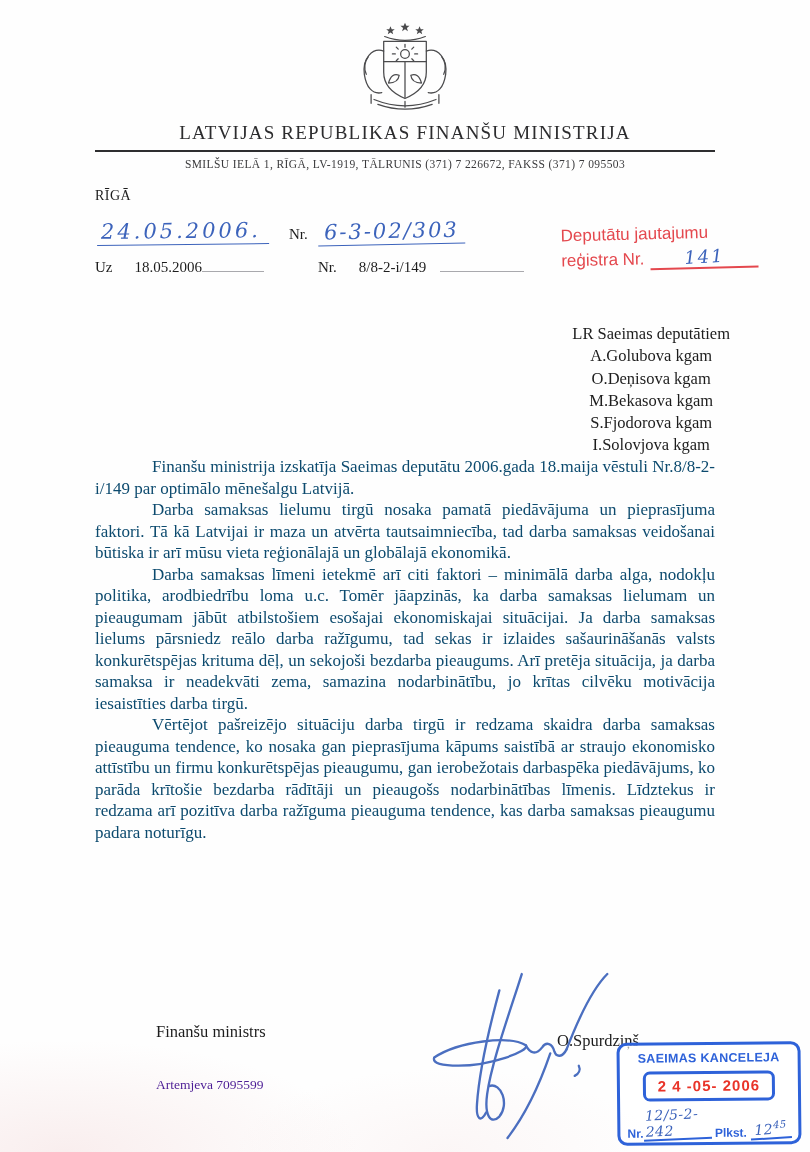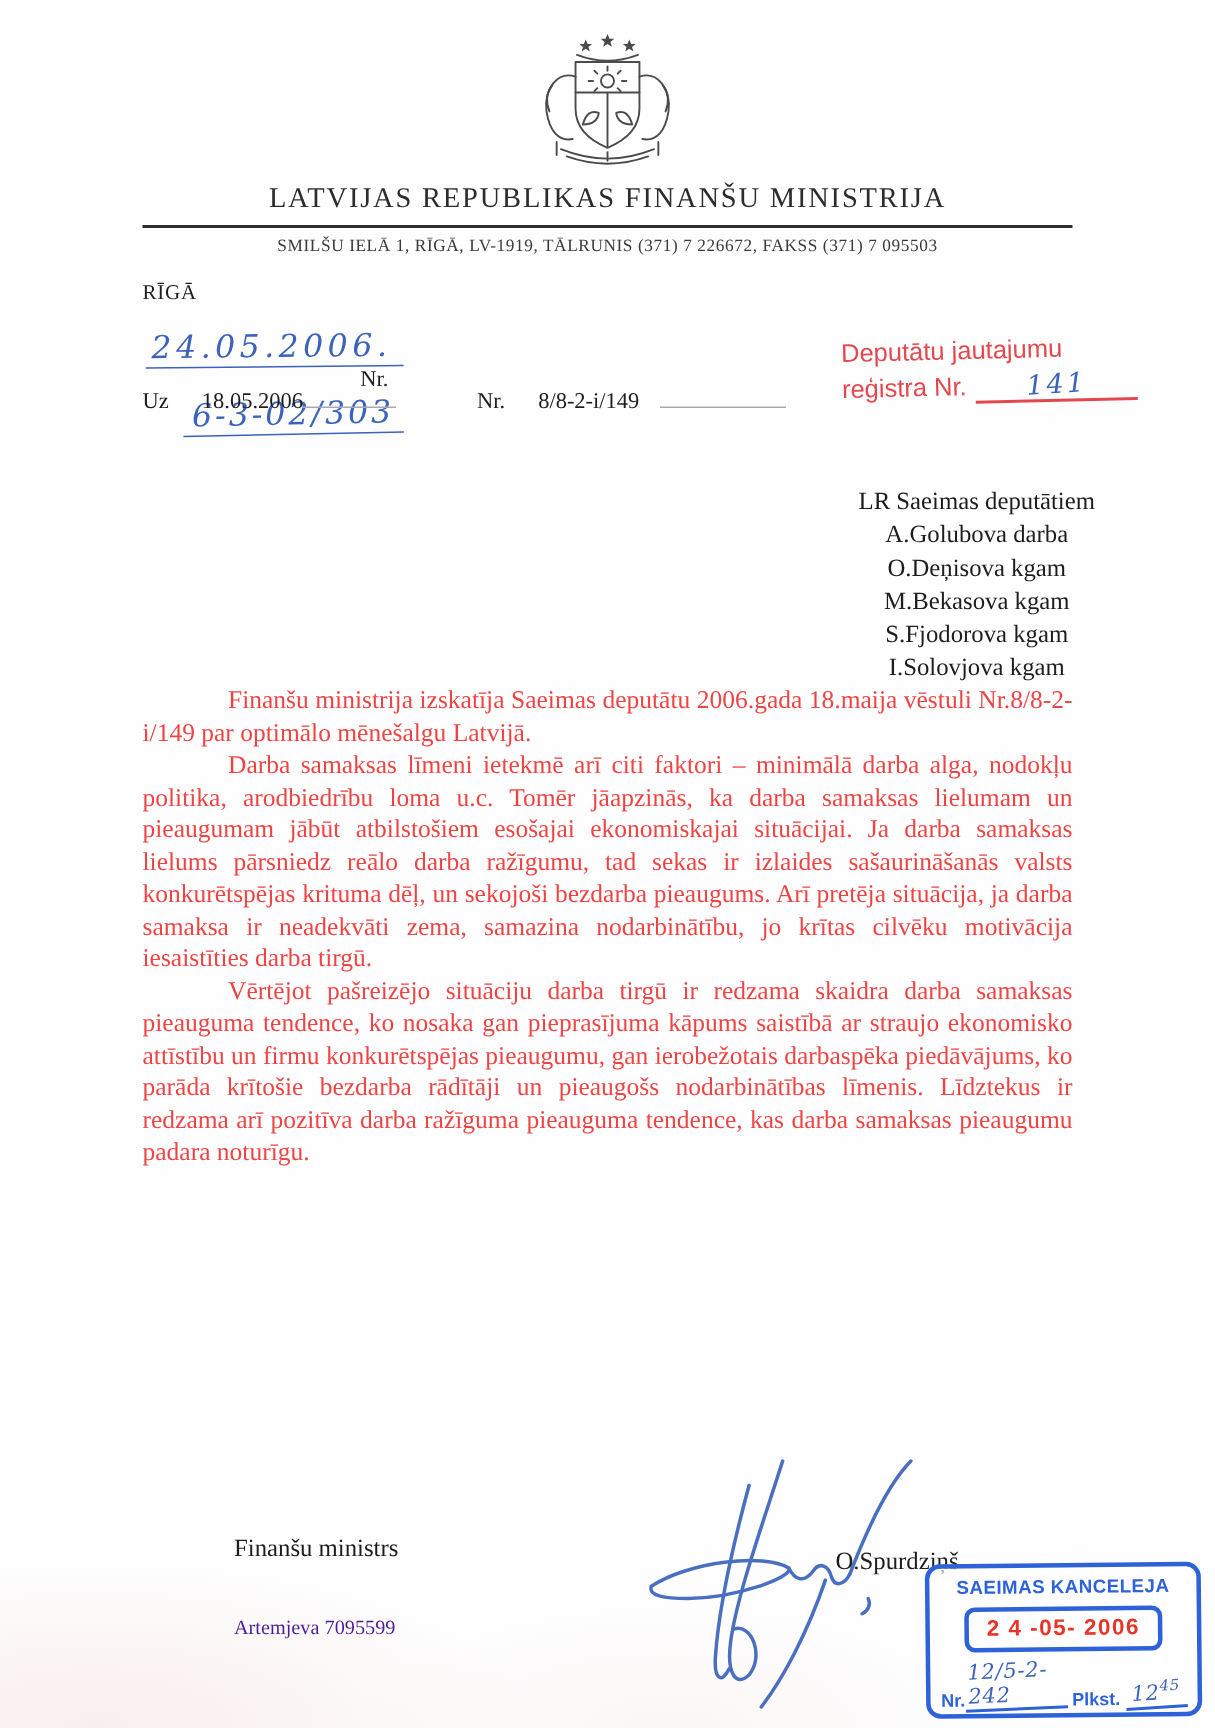--- a/index.html
+++ b/index.html
@@ -21,21 +21,21 @@
     font-size:19px;letter-spacing:1.2px;color:#2c2c2e;
   }
   .header-rule{position:absolute;left:95px;right:95px;top:150px;border-top:2.5px solid #2e2e30;}
   .address-line{
     position:absolute;left:0;right:0;top:158px;text-align:center;
     font-size:11.5px;letter-spacing:.4px;color:#3a3a3c;
   }
   .city{position:absolute;left:95px;top:188px;font-size:14px;letter-spacing:.5px;}
   
   .hw{font-family:"DejaVu Serif", serif;font-style:italic;color:#3c63bb;}
-  .date-row{position:absolute;left:97px;top:219px;display:flex;align-items:flex-end;flex-direction:column;}
+  .date-row{position:absolute;left:97px;top:219px;display:flex;align-items:flex-end;}
   .hw-date{font-size:21px;letter-spacing:3px;border-bottom:1.6px solid #3c63bb;padding:0 8px 1px 4px;transform:rotate(-.6deg);}
   .nr-label-1{font-size:15px;margin:0 10px 2px 20px;}
   .hw-number{font-size:21px;letter-spacing:2px;border-bottom:1.6px solid #3c63bb;padding:0 6px 1px 6px;transform:rotate(-1.2deg);}
   .uz-row{position:absolute;left:95px;top:259px;font-size:15px;}
   .uz-left{position:absolute;left:0;top:0;white-space:nowrap;}
   .uz-right{position:absolute;left:223px;top:0;white-space:nowrap;}
   .uz-gap{display:inline-block;width:22px;}
   .line-fill{display:inline-block;border-bottom:1.4px solid #a9a9ad;height:12px;vertical-align:baseline;}
   
   .red-stamp{
@@ -43,21 +43,21 @@
     font-family:"Liberation Sans", sans-serif;color:#e4484e;font-size:17px;line-height:22px;
   }
   .red-stamp .row2{display:flex;align-items:flex-end;}
   .red-stamp .slot{display:inline-block;min-width:108px;border-bottom:2px solid #e4484e;text-align:center;margin-left:6px;}
   .red-stamp .slot .hw{font-size:18px;letter-spacing:2px;display:inline-block;transform:translateY(2px) rotate(-2deg);}
   
   .recipients{position:absolute;right:80px;top:323px;text-align:center;font-size:16.5px;line-height:22.3px;}
   
   .content{position:absolute;left:95px;top:456px;width:620px;}
   .subject{font-style:italic;font-size:16.5px;margin:0 0 24px 0;}
-  .content p{margin:0;text-align:justify;text-indent:57px;font-size:17px;line-height:21.5px;color:#ef4444;}
+  .content p{margin:0;text-align:justify;text-indent:57px;font-size:17px;line-height:21.5px;color:#0c4a6e;}
   
   .minister-title{position:absolute;left:156px;top:1022px;font-size:16.5px;}
   .minister-name{position:absolute;left:557px;top:1031px;font-size:16.5px;}
   .contact-line{position:absolute;left:156px;top:1077px;font-size:13.5px;color:#4c1d95;}
   .signature-svg{position:absolute;left:428px;top:972px;}
   
   .blue-stamp{
     position:absolute;left:617px;top:1042px;width:184px;height:103px;
     border:3px solid #2e62d9;border-radius:10px;background:rgba(255,255,255,.6);
     font-family:"Liberation Sans", sans-serif;color:#2e62d9;transform:rotate(-.6deg);
@@ -133,29 +133,30 @@
 <div class="red-stamp">
   <div>Deputātu jautajumu</div>
   <div class="row2">
     <span>reģistra Nr.</span>
     <span class="slot"><span class="hw">141</span></span>
   </div>
 </div>
 
 <div class="recipients">
   <div>LR Saeimas deputātiem</div>
-  <div>A.Golubova darba</div>
+  <div>A.Golubova kgam</div>
   <div>O.Deņisova kgam</div>
   <div>M.Bekasova kgam</div>
   <div>S.Fjodorova kgam</div>
   <div>I.Solovjova kgam</div>
 </div>
 
 <div class="content">
   <p>Finanšu ministrija izskatīja Saeimas deputātu 2006.gada 18.maija vēstuli Nr.8/8-2-i/149 par optimālo mēnešalgu Latvijā.</p>
+  <p>Darba samaksas lielumu tirgū nosaka pamatā piedāvājuma un pieprasījuma faktori. Tā kā Latvijai ir maza un atvērta tautsaimniecība, tad darba samaksas veidošanai būtiska ir arī mūsu vieta reģionālajā un globālajā ekonomikā.</p>
   <p>Darba samaksas līmeni ietekmē arī citi faktori – minimālā darba alga, nodokļu politika, arodbiedrību loma u.c. Tomēr jāapzinās, ka darba samaksas lielumam un pieaugumam jābūt atbilstošiem esošajai ekonomiskajai situācijai. Ja darba samaksas lielums pārsniedz reālo darba ražīgumu, tad sekas ir izlaides sašaurināšanās valsts konkurētspējas krituma dēļ, un sekojoši bezdarba pieaugums. Arī pretēja situācija, ja darba samaksa ir neadekvāti zema, samazina nodarbinātību, jo krītas cilvēku motivācija iesaistīties darba tirgū.</p>
   <p>Vērtējot pašreizējo situāciju darba tirgū ir redzama skaidra darba samaksas pieauguma tendence, ko nosaka gan pieprasījuma kāpums saistībā ar straujo ekonomisko attīstību un firmu konkurētspējas pieaugumu, gan ierobežotais darbaspēka piedāvājums, ko parāda krītošie bezdarba rādītāji un pieaugošs nodarbinātības līmenis. Līdztekus ir redzama arī pozitīva darba ražīguma pieauguma tendence, kas darba samaksas pieaugumu padara noturīgu.</p>
 </div>
 
 <div class="minister-title">Finanšu ministrs</div>
 
 <svg class="signature-svg" width="214" height="168" viewBox="0 0 210 165" fill="none" stroke="#3c63bb" stroke-width="2.3" stroke-linecap="round" opacity="0.92">
   <path d="M92,2 C80,40 62,90 58,120 C55,142 62,150 70,142 C80,130 72,108 60,112"></path>
   <path d="M70,18 C60,55 50,100 48,130 C47,145 52,148 57,138"></path>
   <path d="M6,84 C30,68 80,62 96,72 C100,78 60,92 30,92 C14,92 4,90 6,84"></path>

